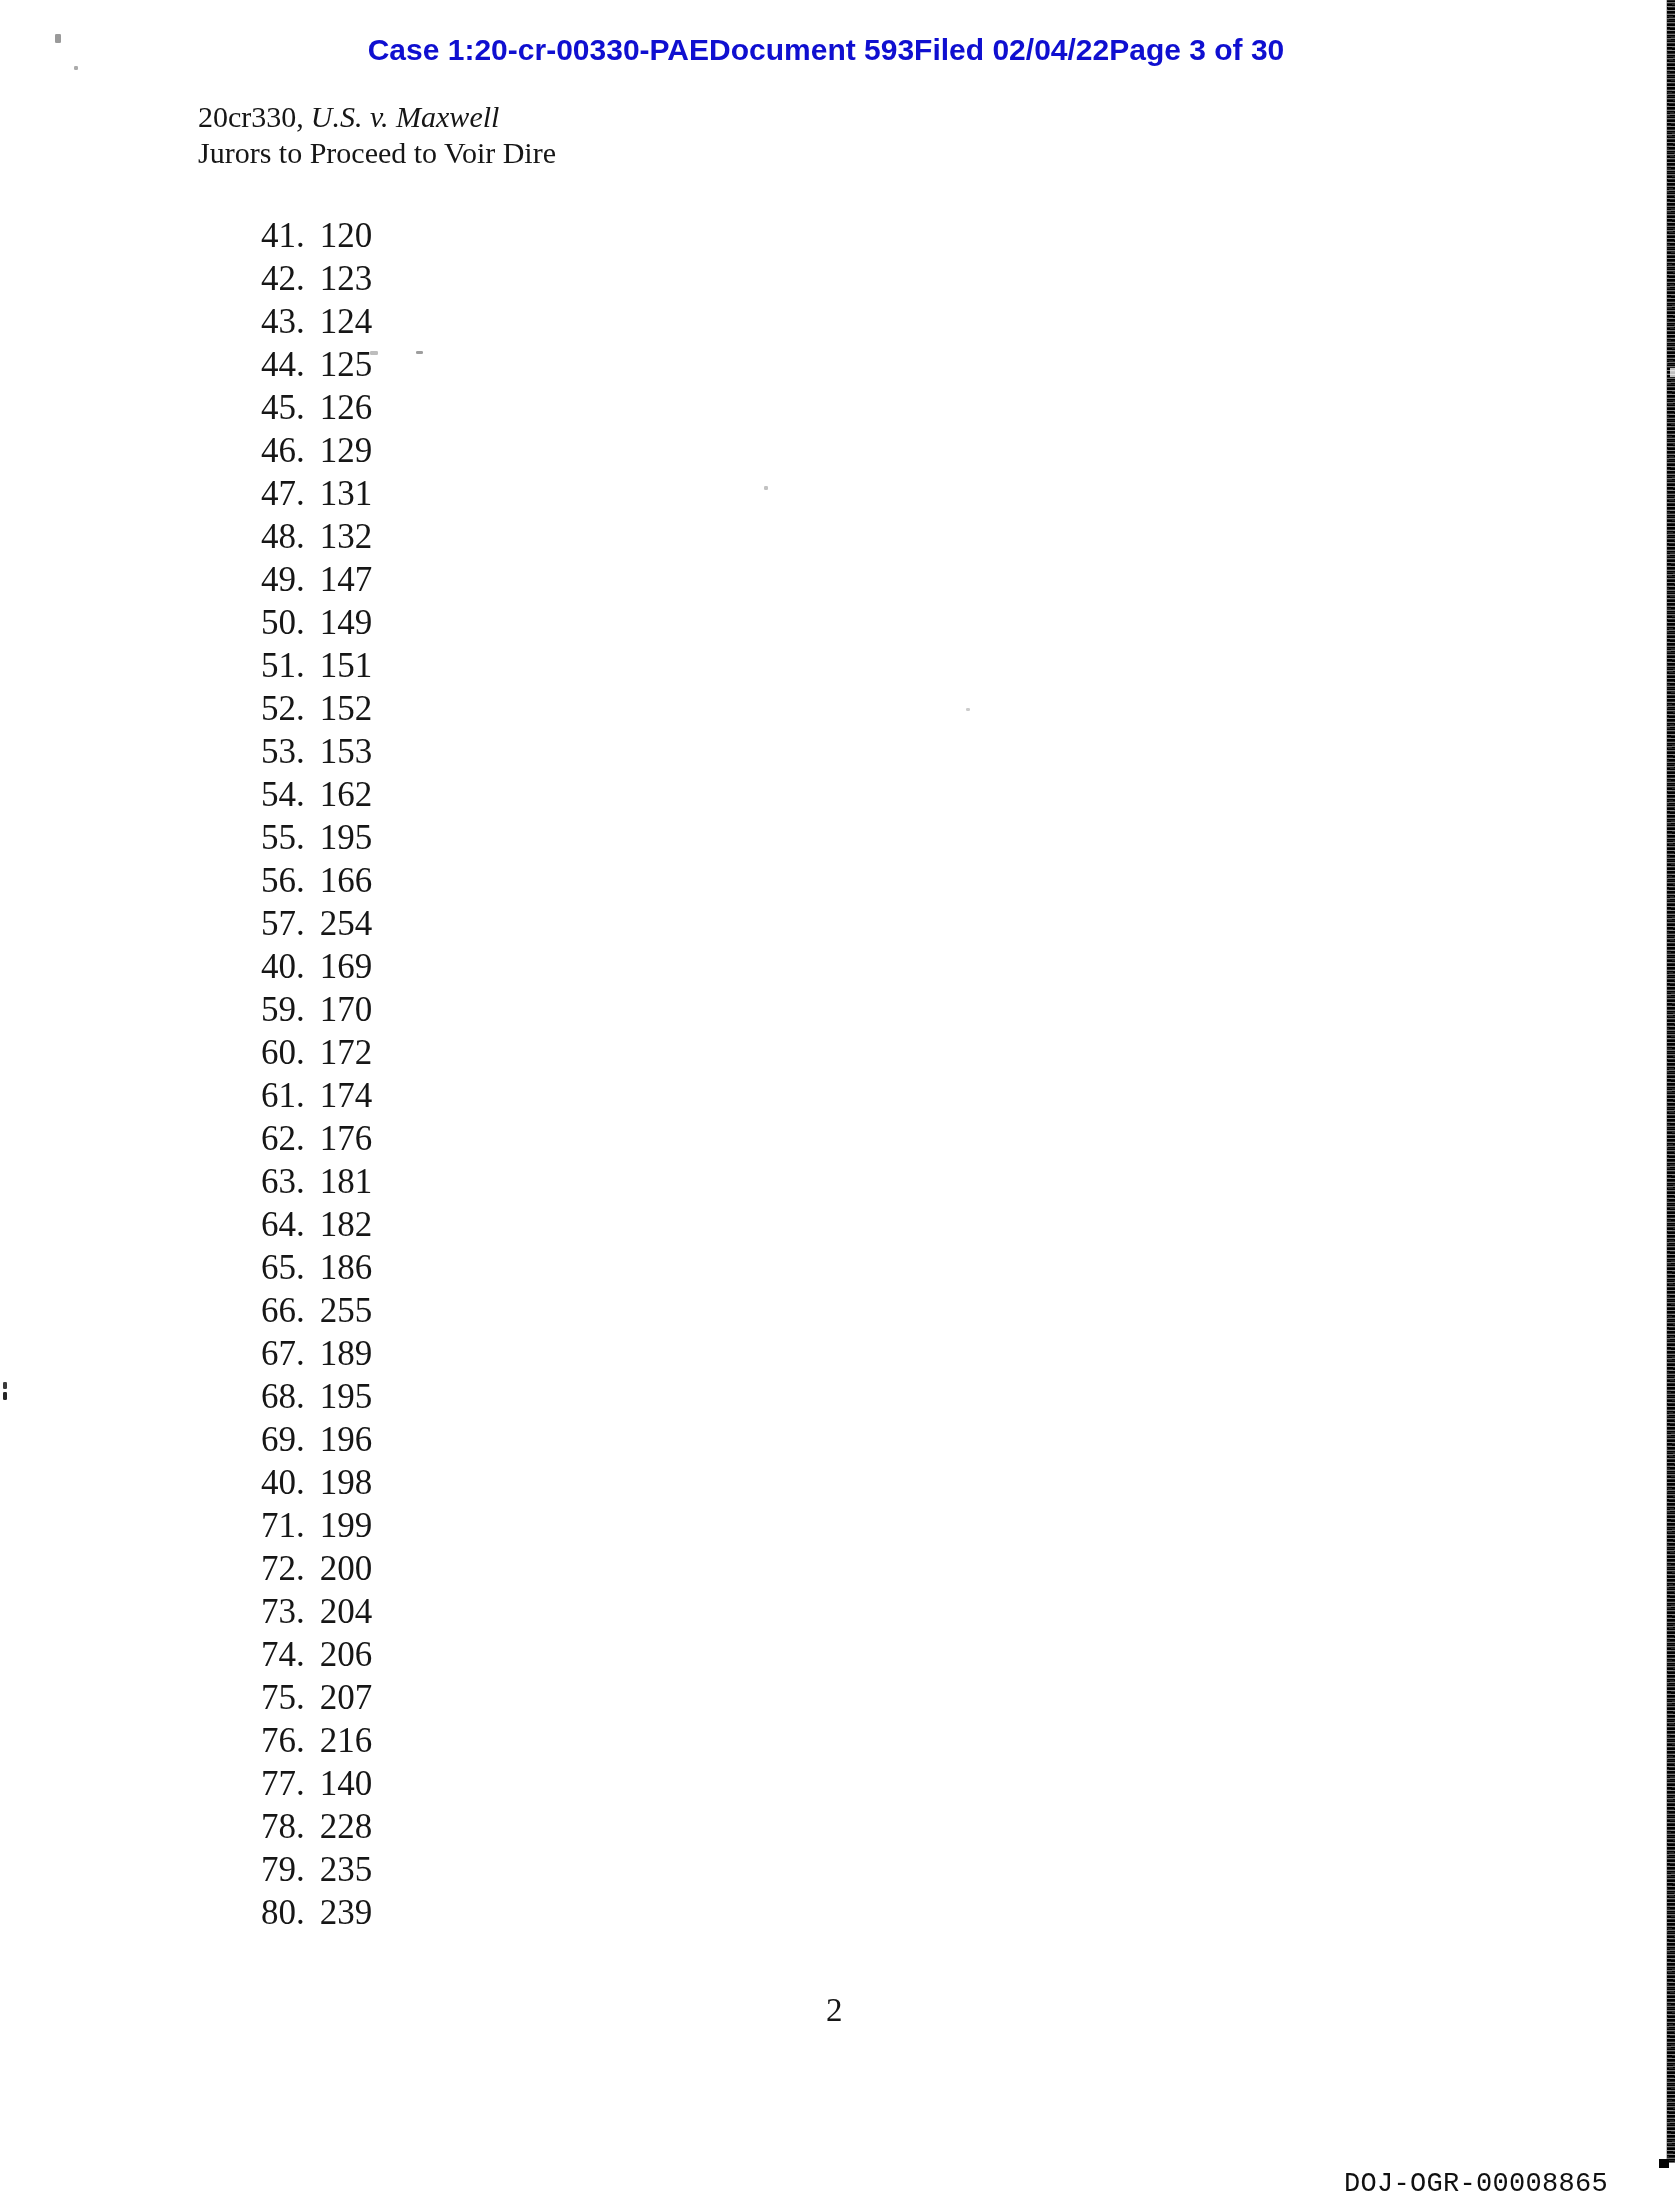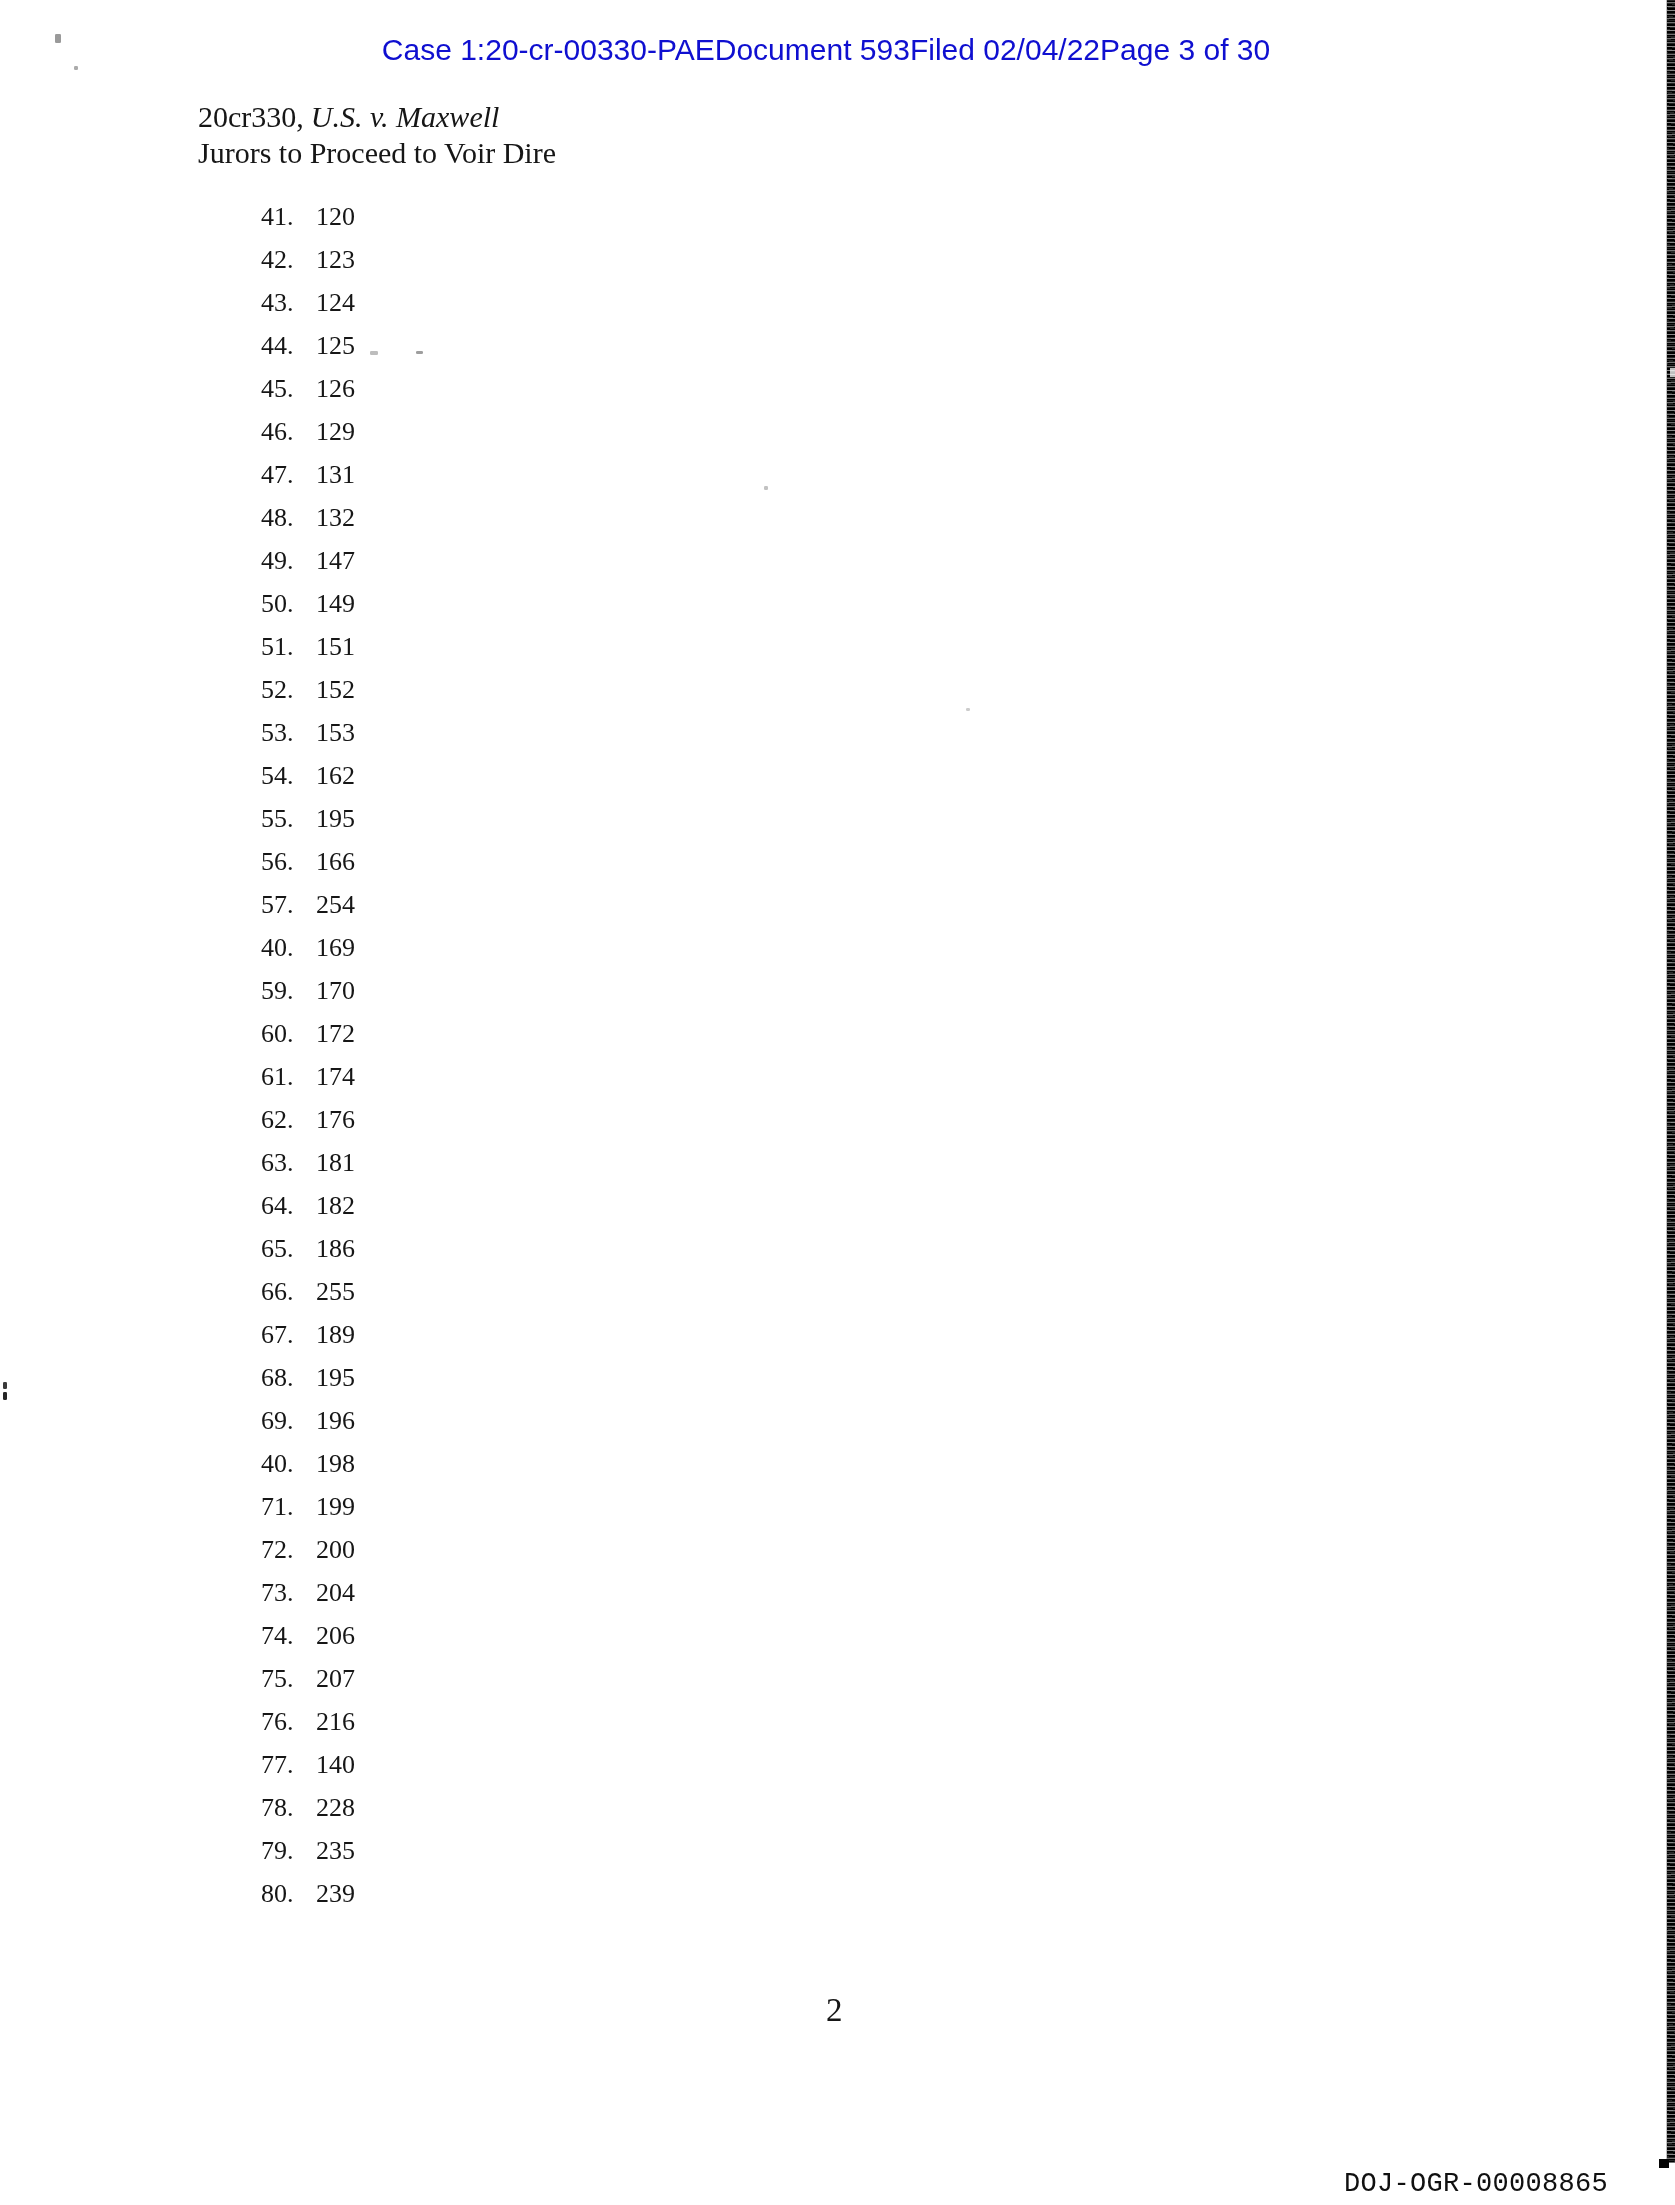--- a/index.html
+++ b/index.html
@@ -19,39 +19,40 @@
     top: 33px;
     left: 0;
     right: 23px;
     display: flex;
     justify-content: center;
     font-family: "Liberation Sans", sans-serif;
     font-size: 30px;
     line-height: 1.1;
     color: #0f0fd0;
     white-space: nowrap;
+    font-weight: bold;
   }
 
   
   .caption {
     position: absolute;
     left: 198px;
     top: 99px;
     font-size: 30px;
     line-height: 36px;
     white-space: nowrap;
   }
   .caption .italic { font-style: italic; margin-left: 7px; }
 
   
   .juror-list {
     position: absolute;
     left: 261px;
-    top: 195px;
-    font-size: 26px;
+    top: 214px;
+    font-size: 35px;
   }
   .juror-list .row {
     height: 43px;
     line-height: 43px;
     white-space: nowrap;
   }
   .juror-list .num { display: inline-block; min-width: 40px; }
   .juror-list .val { margin-left: 15px; }
 
   

